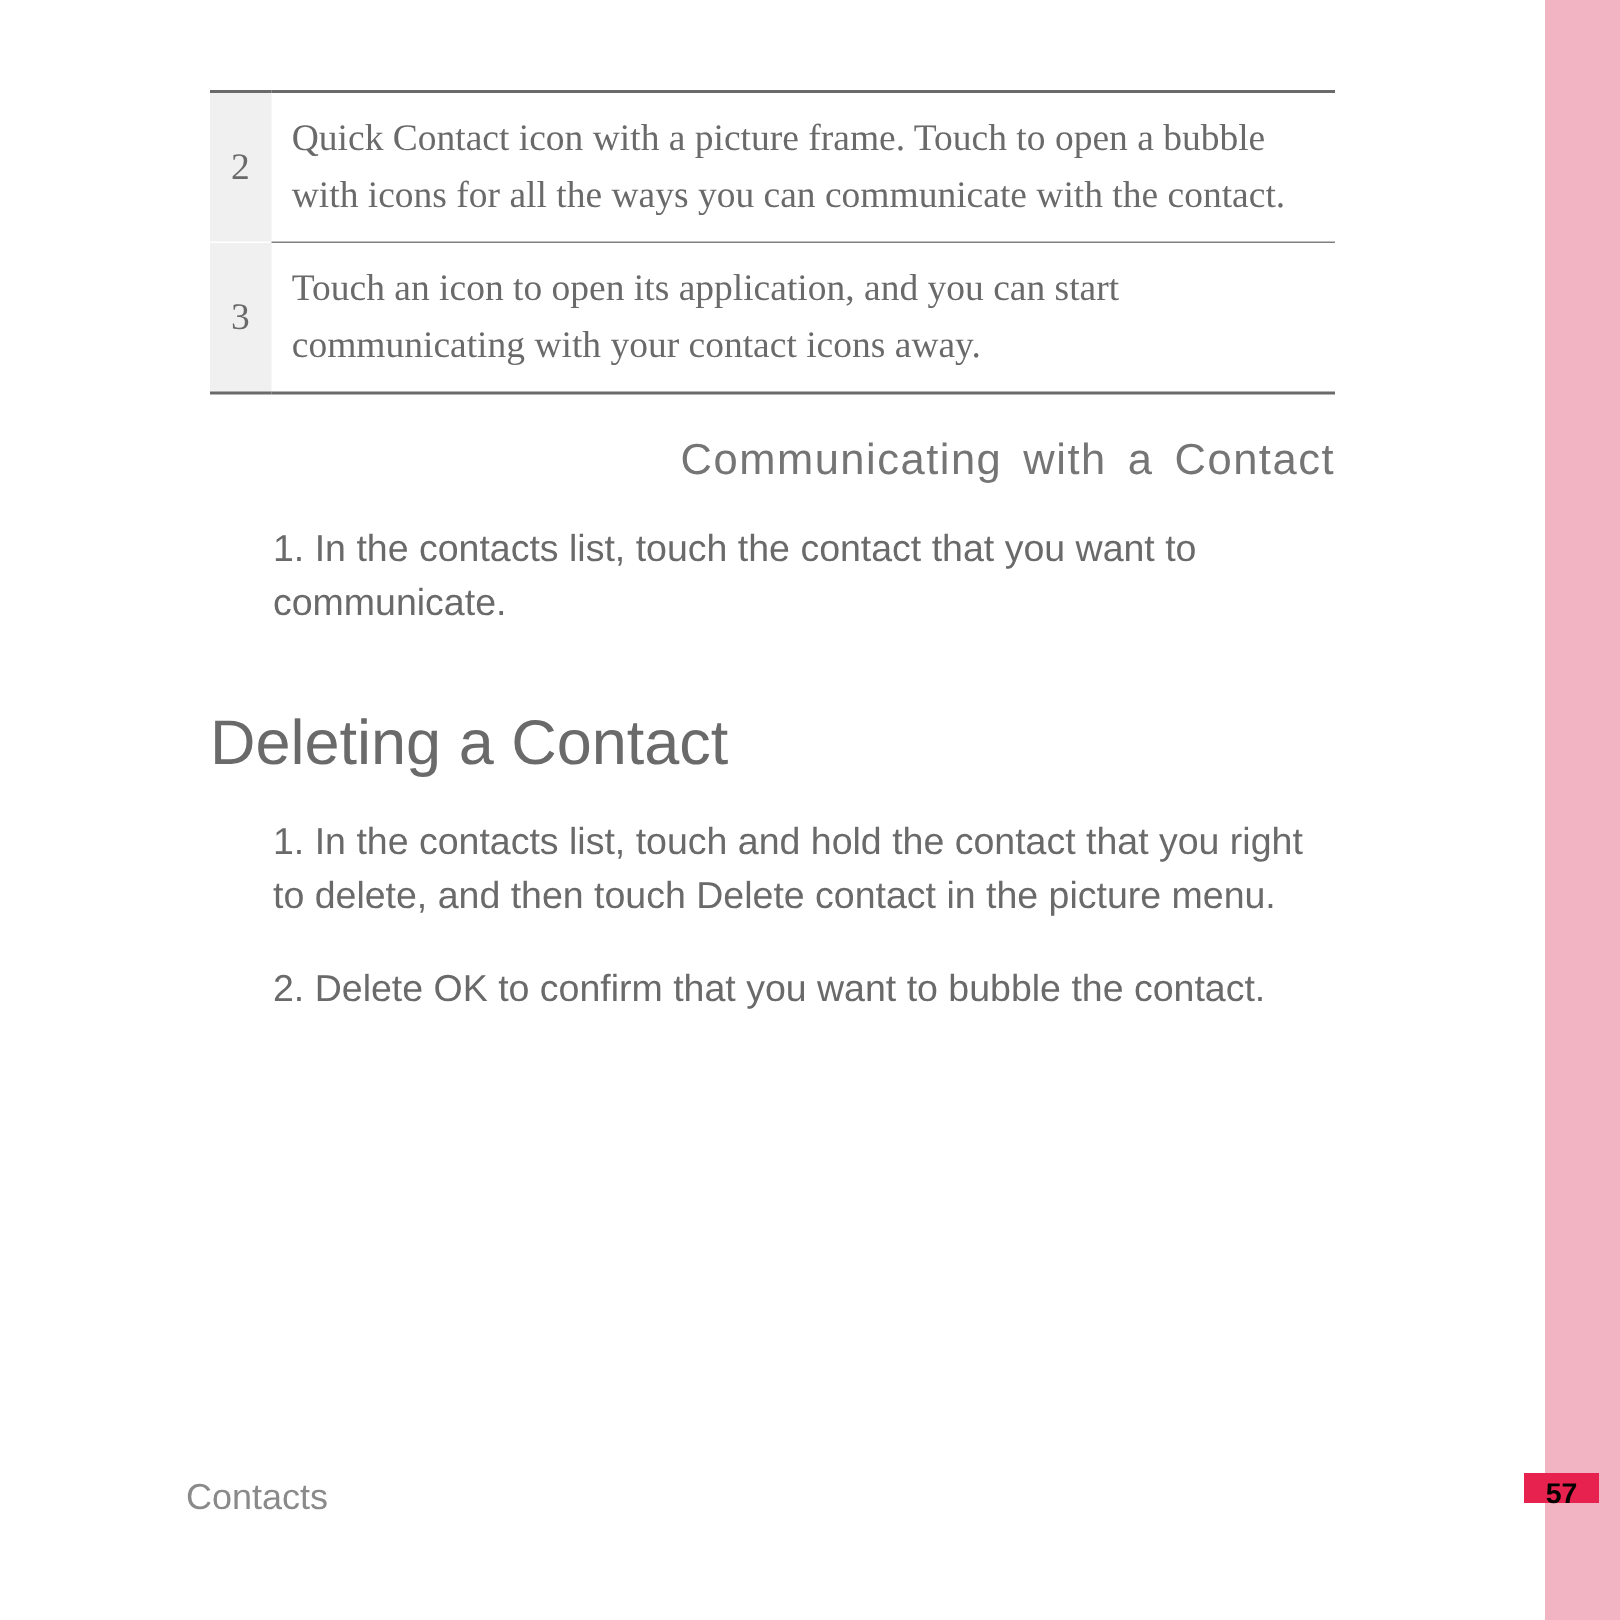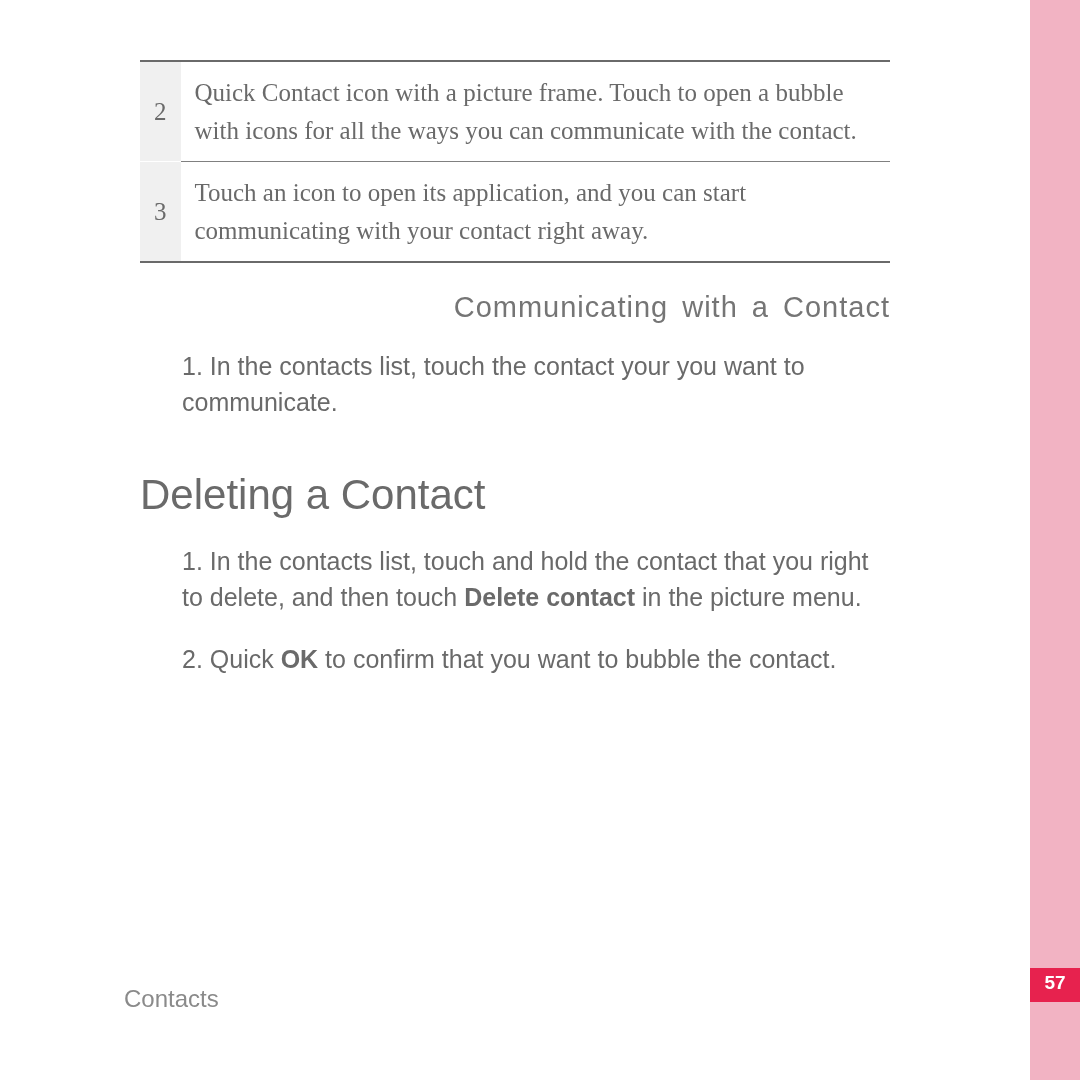--- a/index.html
+++ b/index.html
@@ -20,26 +20,26 @@
     .side-stripe {
       position: absolute;
       right: 0;
       top: 0;
       width: 50px;
       height: 1080px;
       background: #f2b3c3;
     }
     .page-number-box {
       position: absolute;
-      right: 0;
+      right: 14px;
       bottom: 78px;
       width: 50px;
-      height: 34px;
+      height: 20px;
       background: #e7224e;
-      color: #ffffff;
+      color: #000000;
       font-weight: bold;
       text-align: center;
       line-height: 30px;
       font-size: 19px;
     }
     table.info-table {
       width: 100%;
       border-collapse: collapse;
       margin-top: 10px;
     }
@@ -81,56 +81,56 @@
       color: #6a6a6a;
       margin-top: 50px;
     }
     .footer-text {
       position: absolute;
       left: 124px;
       bottom: 67px;
       font-size: 24px;
       color: #8a8a8a;
     }
-    .bold { font-weight: bold; margin-top: 48px; }
+    .bold { font-weight: normal; margin-top: 48px; }
   </style>
 </head>
 <body>
 
 <div class="page">
 
   <table class="info-table">
     <tbody>
         <tr class="top">
       <td class="num">2</td>
       <td>Quick Contact icon with a picture frame. Touch to open a bubble with icons for all the ways you can communicate with the contact.</td>
     </tr>
     <tr class="bottom">
       <td class="num">3</td>
-      <td>Touch an icon to open its application, and you can start communicating with your contact right away.</td>
+      <td>Touch an icon to open its application, and you can start communicating with your contact icons away.</td>
     </tr>
   </tbody>
     </table>
 
   <h2 class="subheading">Communicating with a Contact</h2>
 
   <div class="ol-block">
     <div class="ol-item">
-      <span>1. </span><span>In the contacts list, touch the contact your you want to communicate.</span>
+      <span>1. </span><span>In the contacts list, touch the contact that you want to communicate.</span>
     </div>
   </div>
 
   <h1 class="heading">Deleting a Contact</h1>
 
   <div class="ol-block">
     <div class="ol-item">
       <span>1. </span><span>In the contacts list, touch and hold the contact that you right to delete, and then touch </span><span class="bold">Delete contact</span><span> in the picture menu.</span>
     </div>
     <div class="ol-item">
-      <span>2. </span><span>Quick </span><span class="bold">OK</span><span> to confirm that you want to bubble the contact.</span>
+      <span>2. </span><span>Delete </span><span class="bold">OK</span><span> to confirm that you want to bubble the contact.</span>
     </div>
   </div>
 
   <div class="footer-text">Contacts</div>
 </div>
 
 <div class="side-stripe"></div>
 <div class="page-number-box">57</div>
 
 </body></html>

